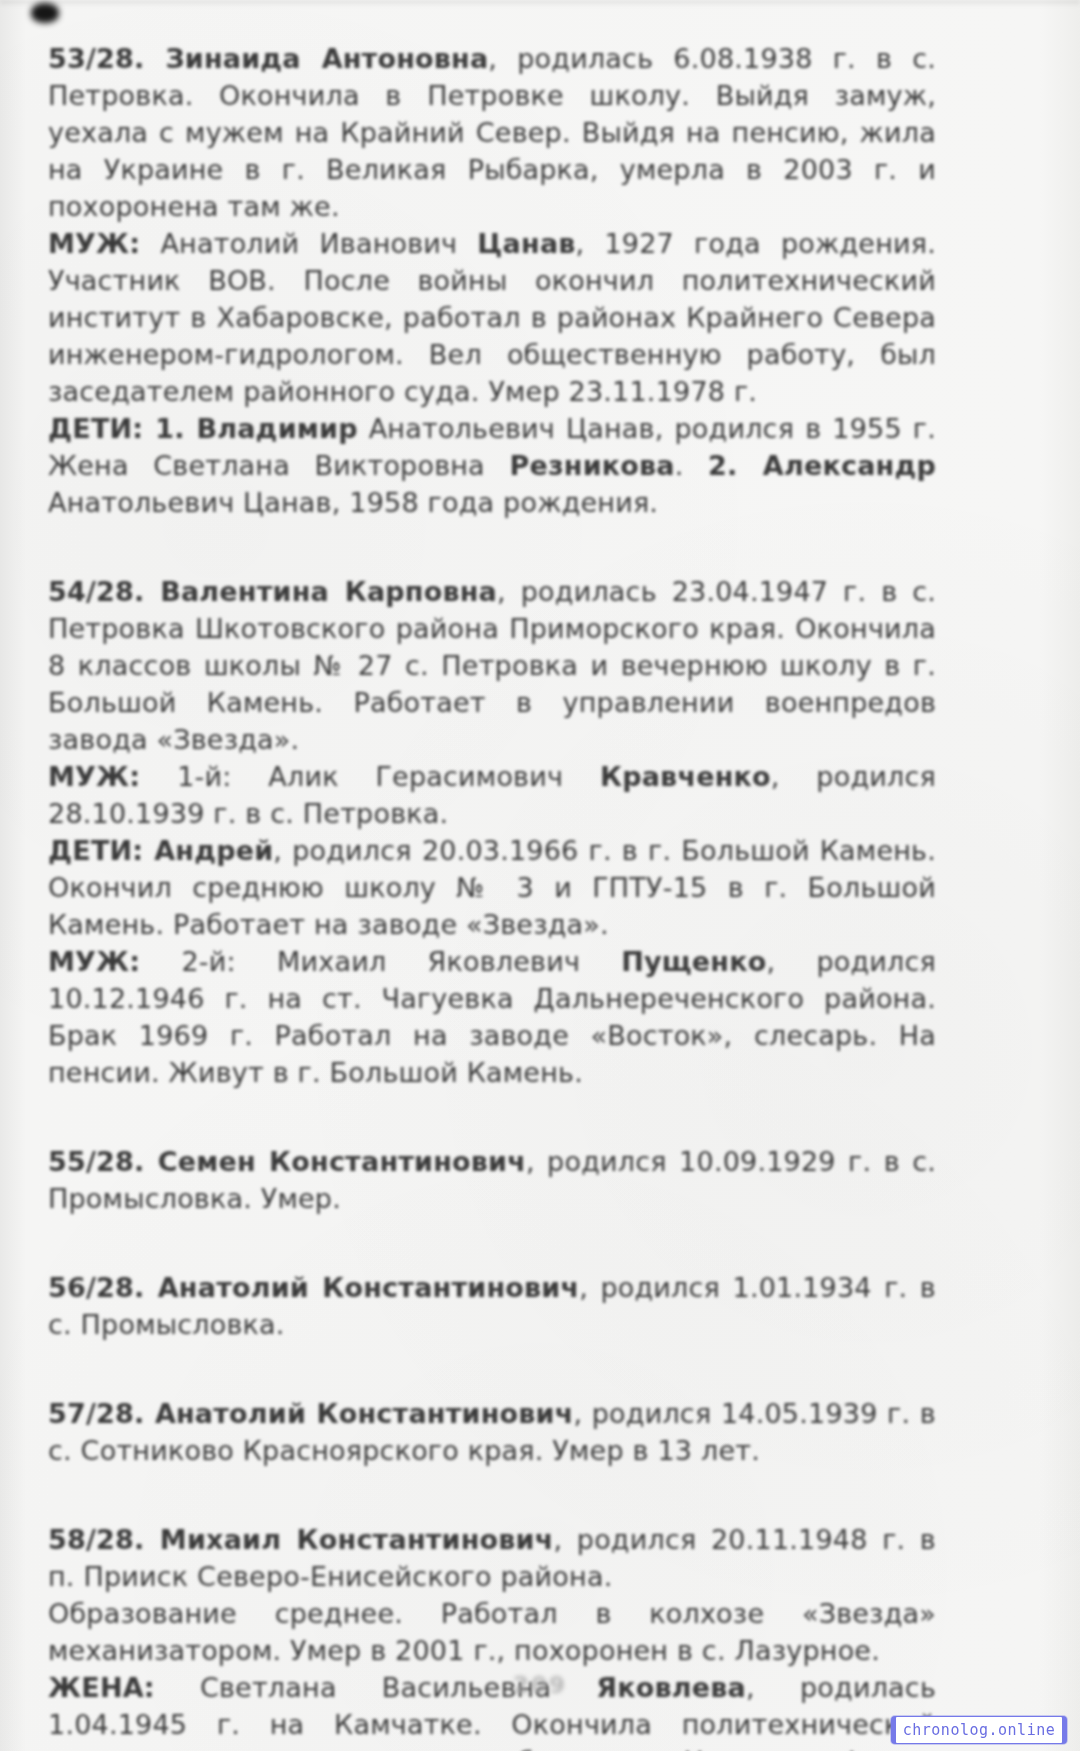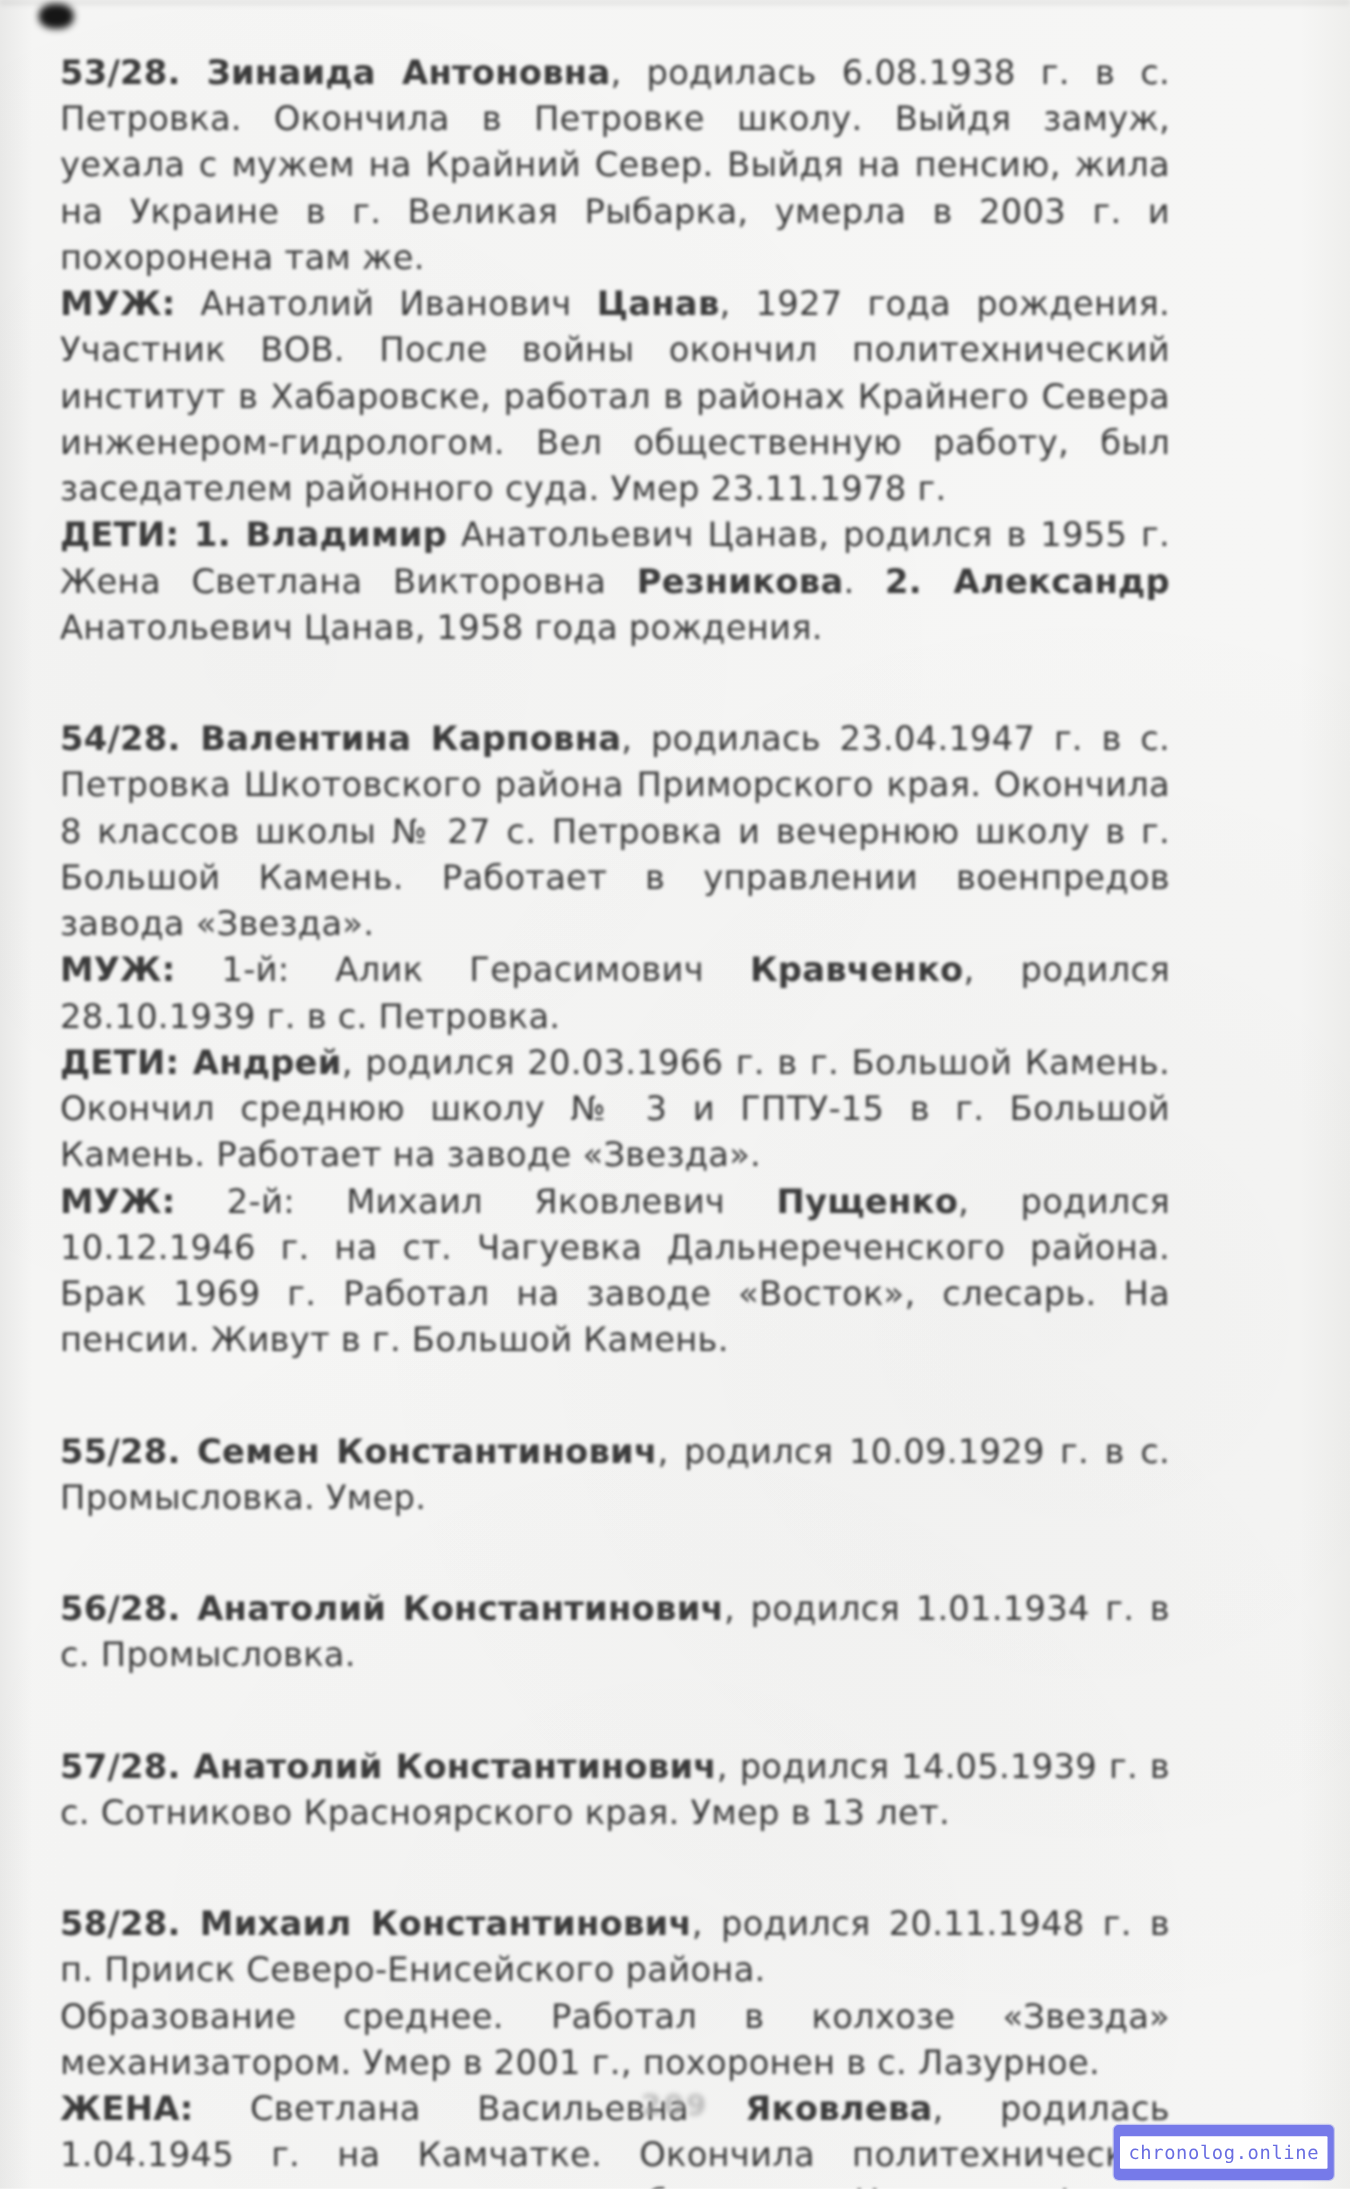--- a/index.html
+++ b/index.html
@@ -32,21 +32,21 @@
   .entry{margin:0 0 52px 0;}
   .entry:last-child{margin-bottom:0;}
   .para{margin:0;text-align:justify;}
   .b{font-weight:bold;}
   .page-num{
     position:absolute;left:0;top:1672px;width:1080px;text-align:center;
     color:#a6a6a6;font-size:23px;font-weight:bold;letter-spacing:2px;
     filter:blur(2.3px);opacity:.75;
   }
   .watermark{
-    position:absolute;right:13px;bottom:7px;width:176px;height:44px;
+    position:absolute;right:13px;bottom:7px;width:176px;height:28px;
     background:#767ae9;border-radius:4px;
     display:flex;align-items:center;justify-content:center;
     box-shadow:0 0 0 1px rgba(118,122,233,0.35);
   }
   .watermark-inner{
     background:#ffffff;border-radius:1px;
     padding:4px 7px;display:flex;align-items:center;justify-content:center;
   }
   .watermark-text{
     font-family:"DejaVu Sans Mono","Liberation Mono",monospace;

